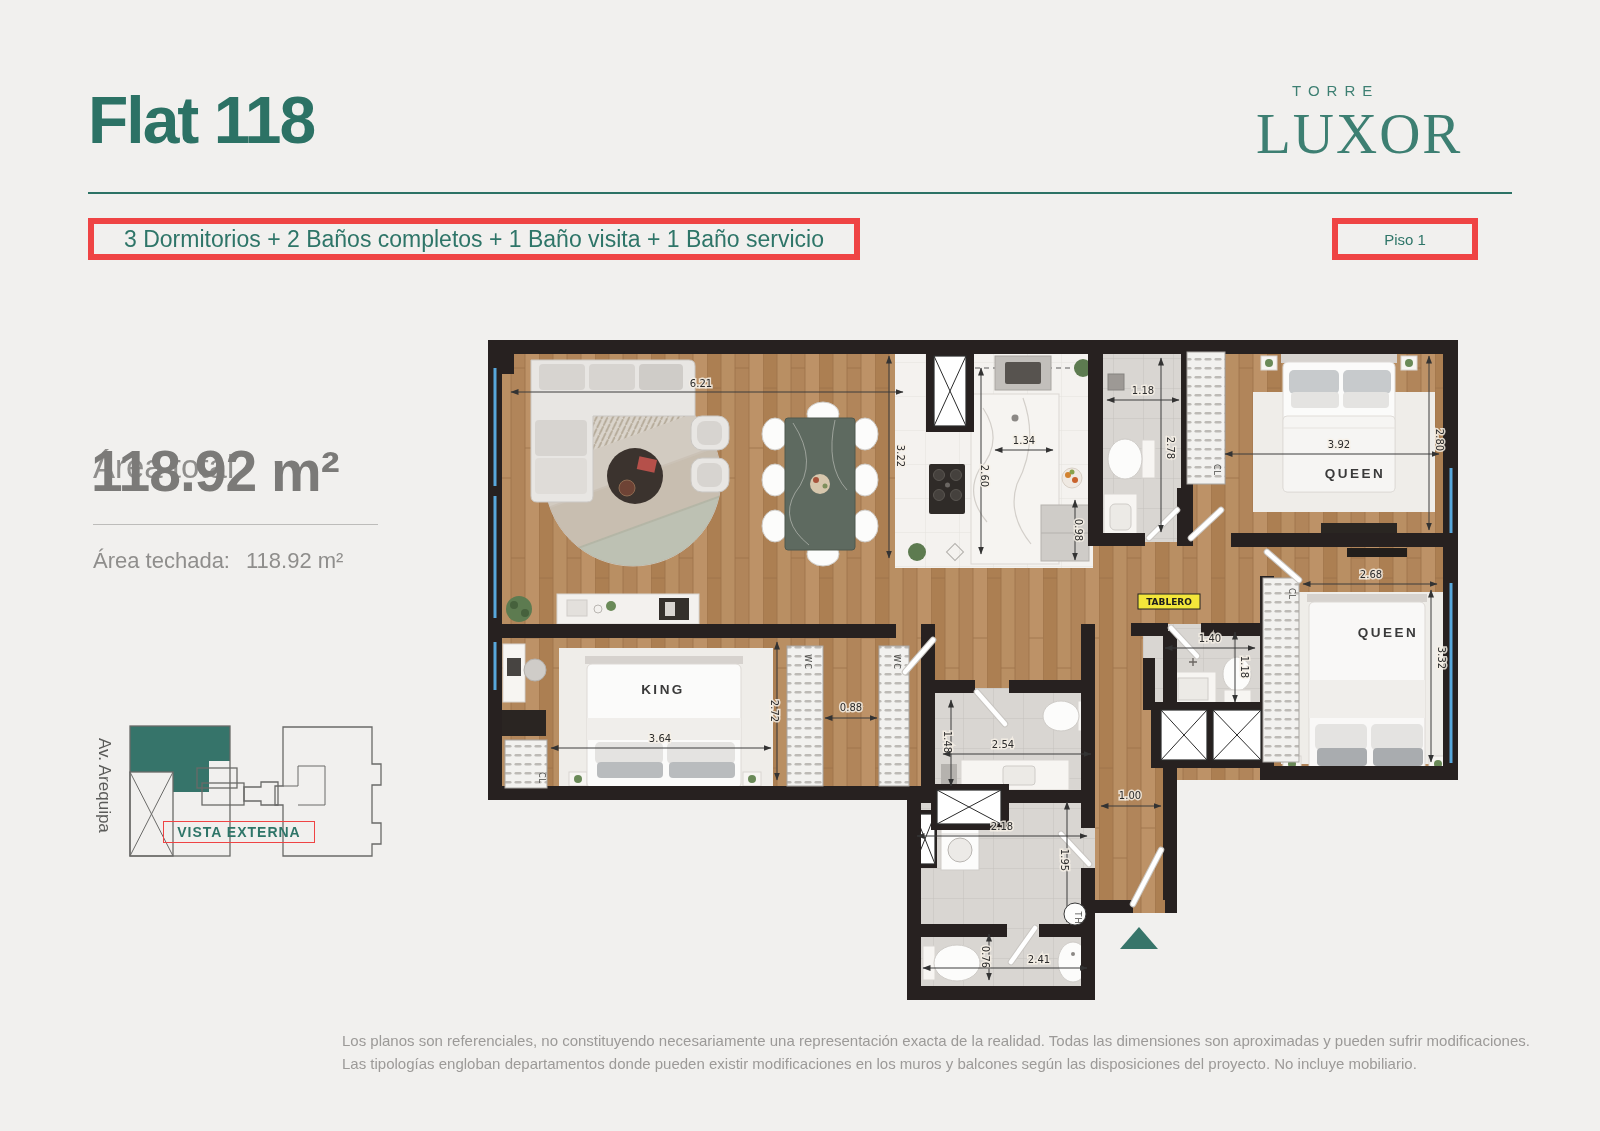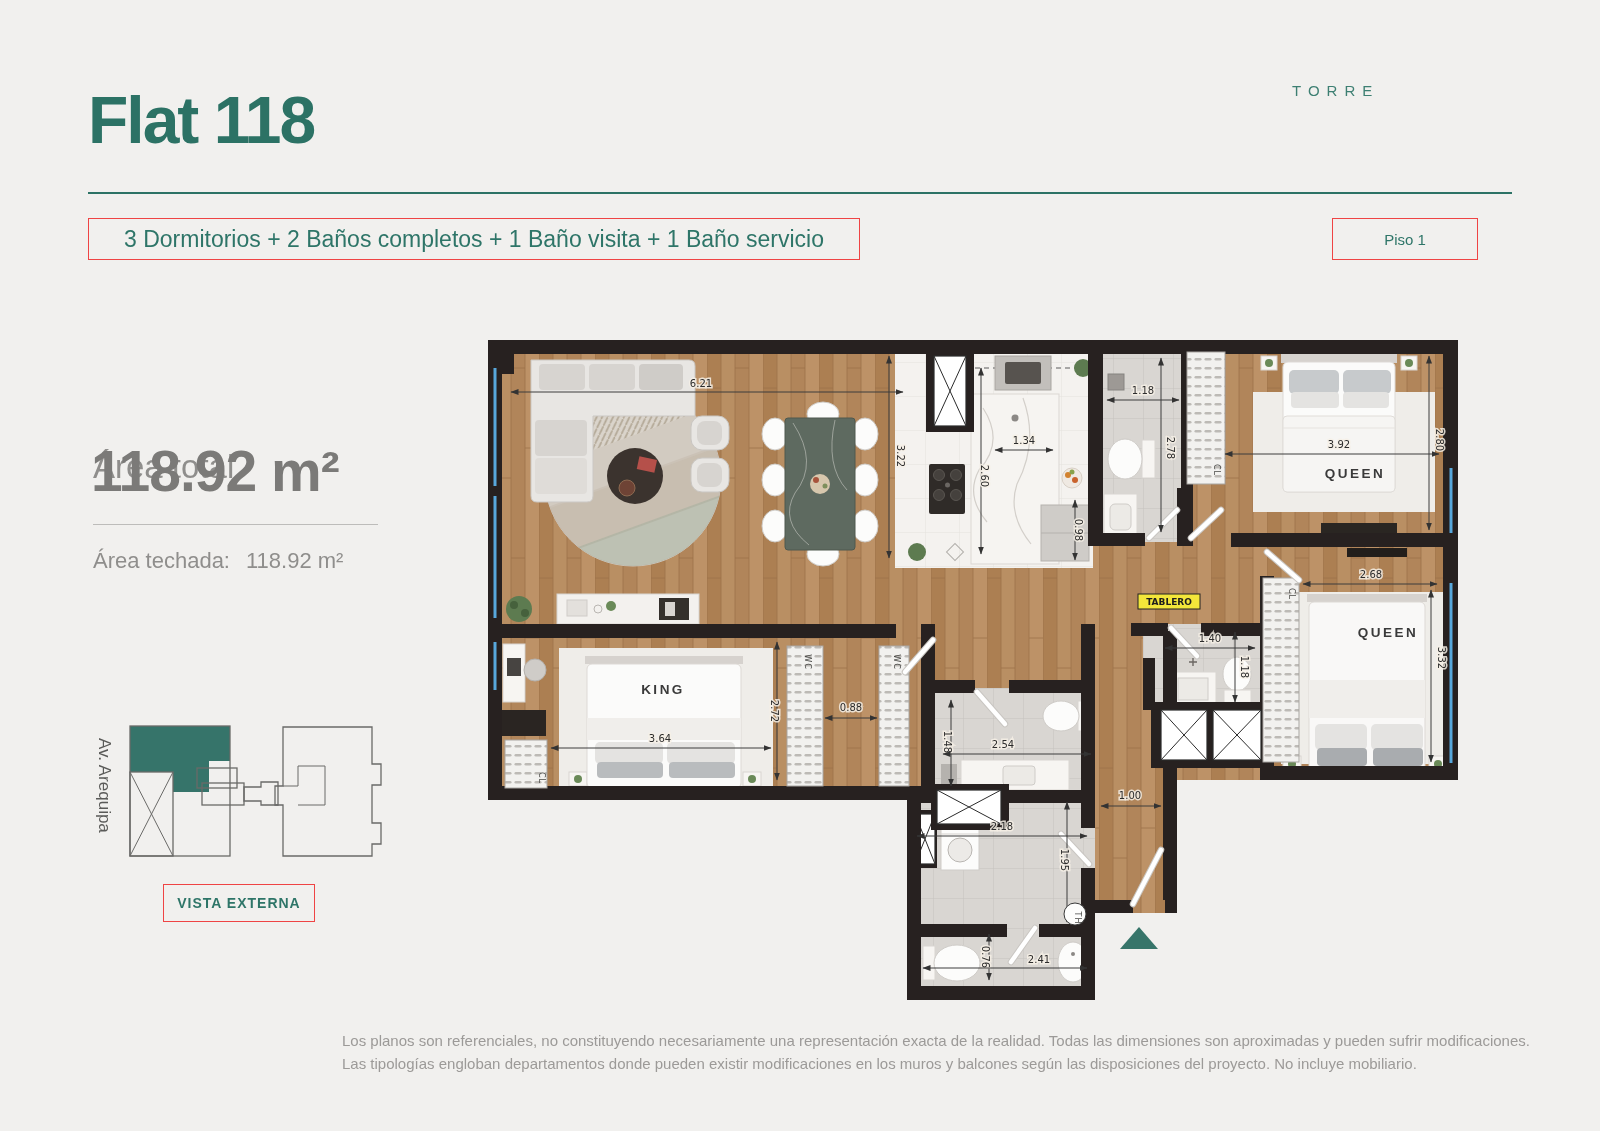--- a/index.html
+++ b/index.html
@@ -1,34 +1,34 @@
 <!DOCTYPE html>
 <html><head>
 <meta charset="utf-8">
 <style>
   html,body{margin:0;padding:0;}
   body{width:1600px;height:1131px;background:#f1f0ee;font-family:"Liberation Sans",sans-serif;position:relative;overflow:hidden;}
   .abs{position:absolute;}
   
   #title{left:88px;top:82px;font-size:66px;font-weight:bold;color:#2c7265;letter-spacing:-2px;}
   #rule{left:88px;top:192px;width:1424px;height:2px;background:#2c7265;}
-  .tealbox{border:1px solid #ef4444;color:#2e7568;display:flex;align-items:center;justify-content:center;box-sizing:border-box;background:transparent;}
+  .tealbox{border:6px solid #ef4444;color:#2e7568;display:flex;align-items:center;justify-content:center;box-sizing:border-box;background:transparent;}
   #typology{left:88px;top:218px;width:772px;height:42px;font-size:23px;}
   #piso{left:1332px;top:218px;width:146px;height:42px;font-size:15px;}
   #logo{left:1256px;top:82px;width:260px;color:#3d7f72;}
   #logo .t{font-family:Liberation Sans, sans-serif;font-size:15px;letter-spacing:7px;margin-left:36px;}
   #logo .n{font-family:"Liberation Serif",serif;font-size:57px;letter-spacing:2px;margin-top:2px;}
   
   #area-label{left:93px;top:400px;font-size:33px;color:#8f8e8c;margin-top:48px;}
   #area-value{left:91px;top:438px;font-size:57px;font-weight:bold;color:#7b7a78;letter-spacing:-1px;}
   #area-rule{left:93px;top:524px;width:285px;height:1px;background:#bdbcba;}
   #techada{left:93px;top:548px;font-size:22px;color:#8f8e8c;display:flex;gap:16px;align-items:flex-end;}
   
   #street{left:94px;top:738px;height:150px;writing-mode:vertical-rl;font-size:17px;color:#5a5a58;}
-  #vista{left:163px;top:884px;width:152px;height:38px;font-size:14px;font-weight:bold;letter-spacing:1px;border-width:1.5px;}
+  #vista{left:163px;top:821px;width:152px;height:22px;font-size:14px;font-weight:bold;letter-spacing:1px;border-width:1.5px;}
   
   #disclaimer{left:342px;top:1030px;width:1190px;font-size:15px;line-height:1.5;color:#9c9a98;}
   
   .wall{fill:#272120;}
   .dim{stroke:#3c3c3c;stroke-width:1;}
   text.dim-t{font:10px "DejaVu Sans",sans-serif;fill:#2c2c2c;text-anchor:middle;paint-order:stroke;stroke:rgba(246,240,230,0.85);stroke-width:3px;}
   text.room-t{font:600 13.5px "Liberation Sans",sans-serif;fill:#3a3a3a;letter-spacing:2.5px;text-anchor:middle;}
   text.tiny-t{font:8px "DejaVu Sans",sans-serif;fill:#4a4a48;text-anchor:middle;letter-spacing:1px;}
   .doorsh{stroke:#c9c6c2;stroke-width:6.5;stroke-linecap:round;}
   .door{stroke:#ffffff;stroke-width:4.5;stroke-linecap:round;}
@@ -41,20 +41,21 @@
 </style>
 </head>
 <body>
 
 <div class="abs" id="title">Flat 118</div>
 <div class="abs" id="rule"></div>
 <div class="abs tealbox" id="typology">3 Dormitorios + 2 Baños completos + 1 Baño visita + 1 Baño servicio</div>
 <div class="abs tealbox" id="piso">Piso 1</div>
 <div class="abs" id="logo">
   <div class="t">TORRE</div>
+  <div class="n">LUXOR</div>
 </div>
 
 <div class="abs" id="area-label">Área total</div>
 <div class="abs" id="area-value">118.92 m²</div>
 <div class="abs" id="area-rule"></div>
 <div class="abs" id="techada">
   <span>Área techada:</span>
   <span>118.92 m²</span>
 </div>
 

